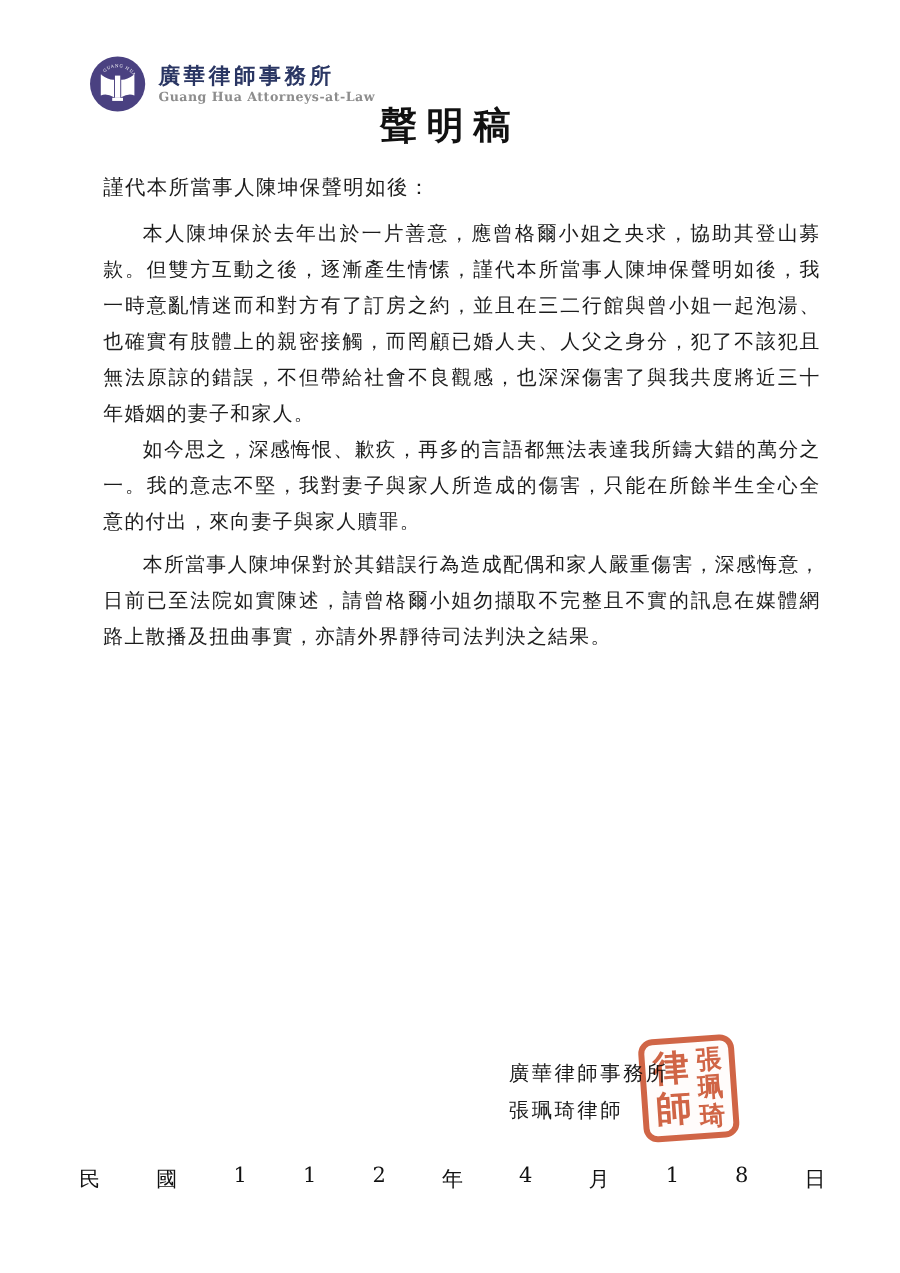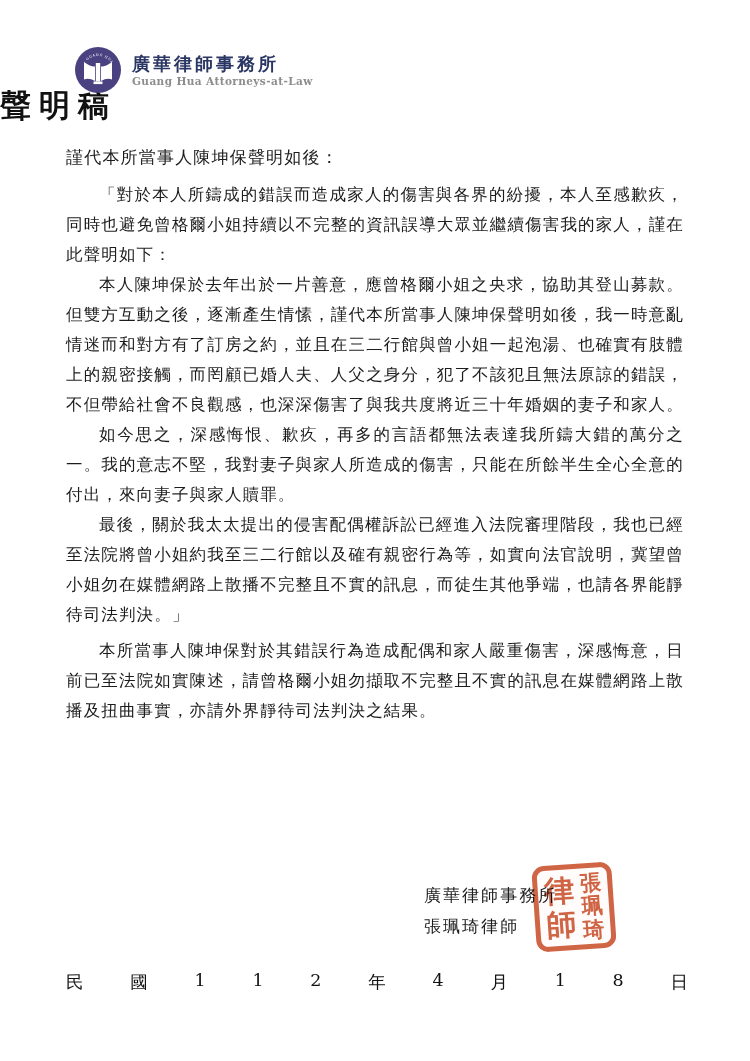--- a/index.html
+++ b/index.html
@@ -38,28 +38,30 @@
   .logo-en {
     font-size: 10.5px;
     color: #8d8d8d;
     letter-spacing: 0.4px;
     font-family: "DejaVu Serif", "Liberation Serif", serif;
     font-weight: bold;
   }
   .doc-title {
     margin: 0;
     padding-top: 84px;
+    text-align: center;
     font-size: 31px;
     font-weight: 700;
     letter-spacing: 8px;
     line-height: 42px;
     color: #111;
   }
   .content {
     padding: 0 66px;
+    margin-left: 20px;
   }
   .intro {
     margin: 16px 0 8px 0;
     font-size: 17px;
     line-height: 30px;
     letter-spacing: 0.07em;
   }
   .para {
     margin: 0;
     font-size: 16.5px;
@@ -153,24 +155,22 @@
     <div class="logo-text">
       <div class="logo-zh">廣華律師事務所</div>
       <div class="logo-en">Guang Hua Attorneys-at-Law</div>
     </div>
   </div>
 
   <h1 class="doc-title">聲明稿</h1>
 
   <div class="content">
     <p class="intro">謹代本所當事人陳坤保聲明如後：</p>
-    <p class="para">「對於本人所鑄成的錯誤而造成家人的傷害與各界的紛擾，本人至感歉疚，同時也避免曾格爾小姐持續以不完整的資訊誤導大眾並繼續傷害我的家人，謹在此聲明如下：</p>
     <p class="para">本人陳坤保於去年出於一片善意，應曾格爾小姐之央求，協助其登山募款。但雙方互動之後，逐漸產生情愫，謹代本所當事人陳坤保聲明如後，我一時意亂情迷而和對方有了訂房之約，並且在三二行館與曾小姐一起泡湯、也確實有肢體上的親密接觸，而罔顧已婚人夫、人父之身分，犯了不該犯且無法原諒的錯誤，不但帶給社會不良觀感，也深深傷害了與我共度將近三十年婚姻的妻子和家人。</p>
     <p class="para">如今思之，深感悔恨、歉疚，再多的言語都無法表達我所鑄大錯的萬分之一。我的意志不堅，我對妻子與家人所造成的傷害，只能在所餘半生全心全意的付出，來向妻子與家人贖罪。</p>
-    <p class="para">最後，關於我太太提出的侵害配偶權訴訟已經進入法院審理階段，我也已經至法院將曾小姐約我至三二行館以及確有親密行為等，如實向法官說明，冀望曾小姐勿在媒體網路上散播不完整且不實的訊息，而徒生其他爭端，也請各界能靜待司法判決。」</p>
     <p class="para closing">本所當事人陳坤保對於其錯誤行為造成配偶和家人嚴重傷害，深感悔意，日前已至法院如實陳述，請曾格爾小姐勿擷取不完整且不實的訊息在媒體網路上散播及扭曲事實，亦請外界靜待司法判決之結果。</p>
   </div>
 
   <div class="signature">
     <div>廣華律師事務所</div>
     <div>張珮琦律師</div>
   </div>
 
   <div class="seal">
     <div class="seal-col seal-col-right">

